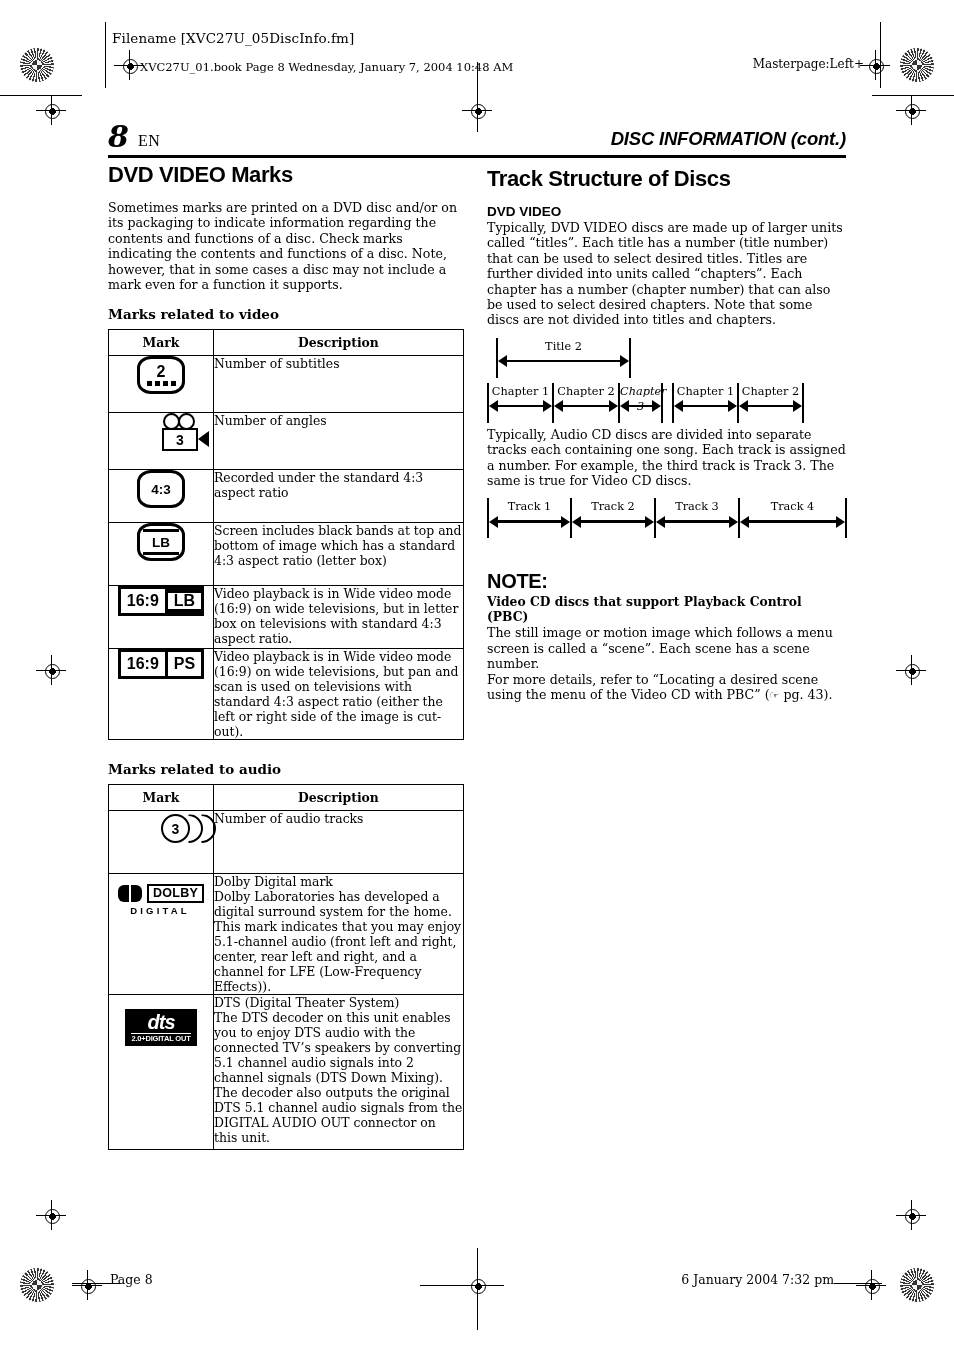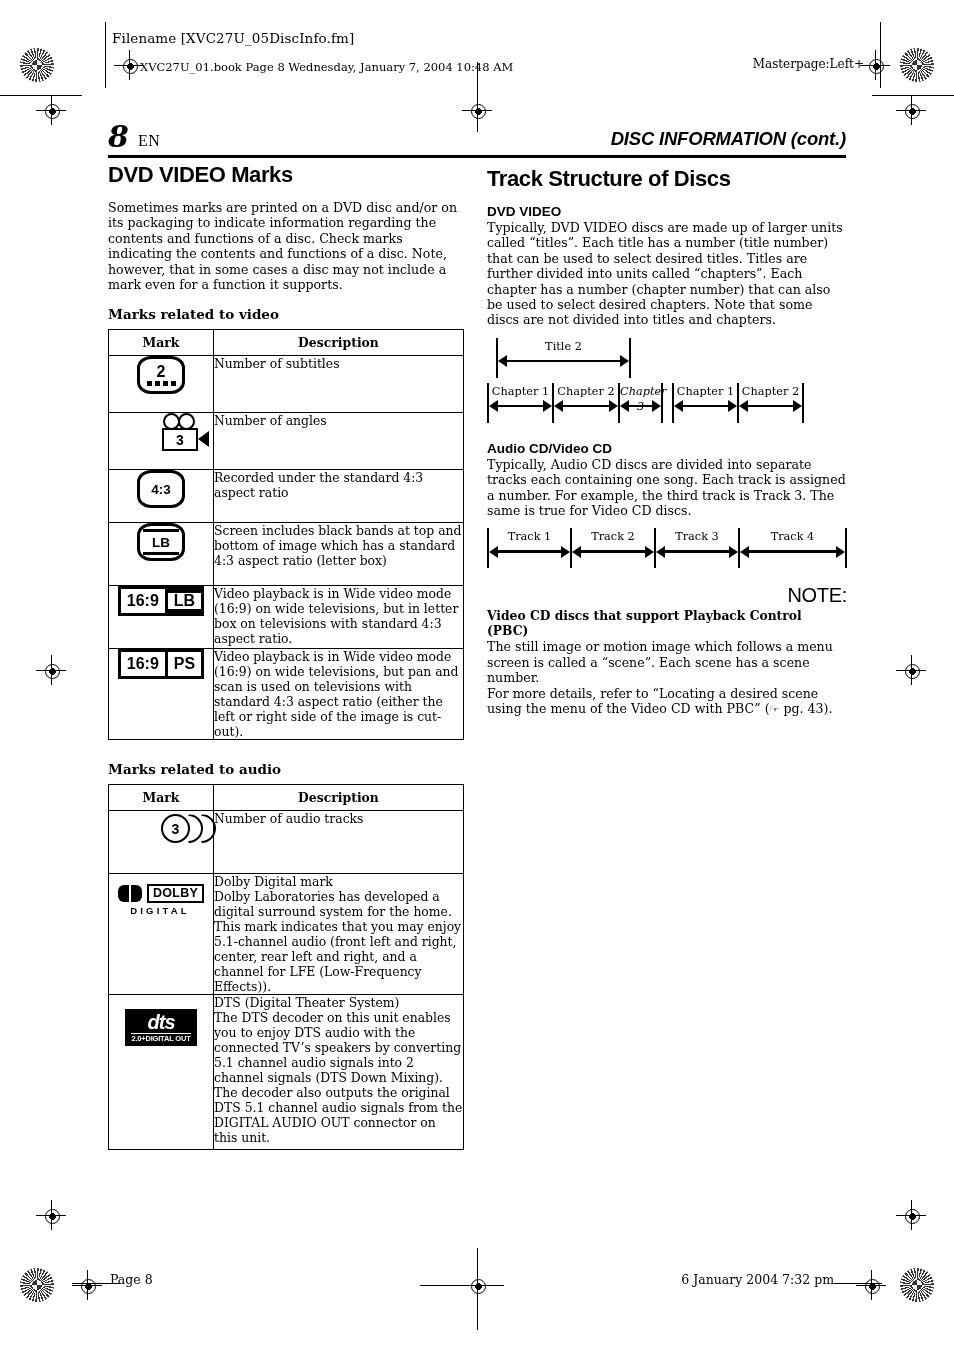--- a/index.html
+++ b/index.html
@@ -449,25 +449,24 @@
     border-bottom: 6px solid transparent;
     margin-top: -6px;
   }
   .arrow::before { left: -5px;  border-right: 9px solid #000; }
   .arrow::after  { right: -5px; border-left: 9px solid #000; }
   .gap { width: 9px; }
 
   
   .note-title {
     font-family: "Liberation Sans", sans-serif;
-    font-weight: normal;
+    font-weight: bold;
     font-size: 20px;
     letter-spacing: -.3px;
-    margin: 16px 0 1px 0;
-    text-align: right;
+    margin: 32px 0 1px 0;
   }
   .note-sub {
     font-family: "DejaVu Serif", serif;
     font-weight: bold;
     font-size: 12.3px;
     margin: 0 0 1px 0;
   }
   .hand {
     font-family: "DejaVu Sans", sans-serif;
     font-size: 11px;
@@ -731,21 +730,20 @@
         <div class="seglabel">Chapter 1</div>
         <div class="arrow"></div>
       </div>
       <div class="seg" style="width:66px; border-left-width:1px;">
         <div class="seglabel">Chapter 2</div>
         <div class="arrow"></div>
       </div>
     </div>
   </div>
 
-  <h3 class="sub3" style="margin-top:18px;">Audio CD/Video CD</h3>
   <p class="body">Typically, Audio CD discs are divided into separate tracks each containing one song. Each track is assigned a number. For example, the third track is Track 3. The same is true for Video CD discs.</p>
 
   <div class="diagram">
     <div class="diag-row">
       <div class="seg" style="width:84px; border-right-width:1px;">
         <div class="seglabel">Track 1</div>
         <div class="arrow"></div>
       </div>
       <div class="seg" style="width:84px; border-left-width:1px; border-right-width:1px;">
         <div class="seglabel">Track 2</div>

